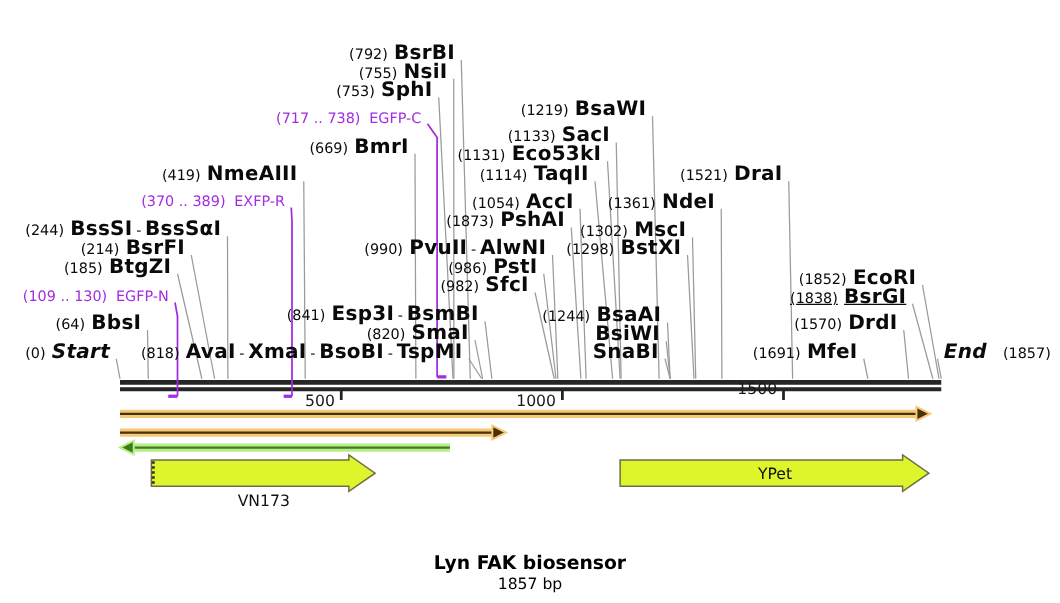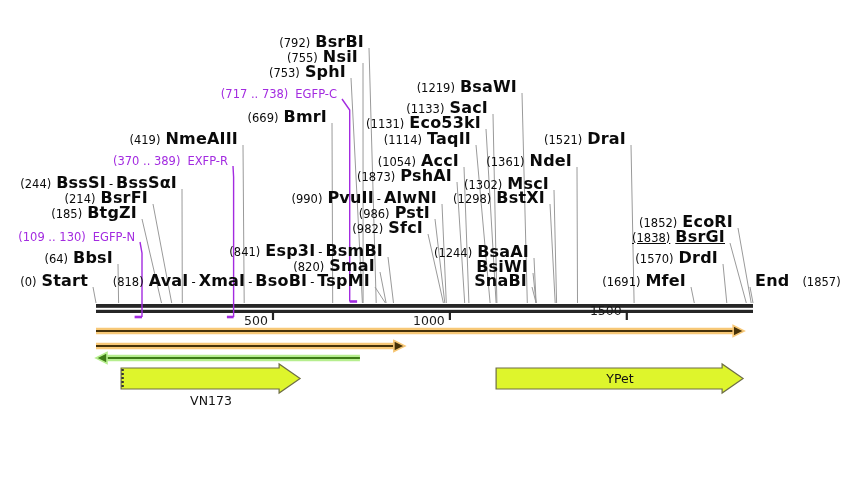--- a/index.html
+++ b/index.html
@@ -3,21 +3,21 @@
 <meta charset="utf-8">
 <style>
   html,body{margin:0;padding:0;background:#ffffff;}
   #canvas{position:relative;width:848px;height:482px;background:#fff;overflow:hidden;
           font-family:"DejaVu Sans","Liberation Sans",sans-serif;}
   #map-svg{position:absolute;left:0;top:0;}
   .site-label{position:absolute;white-space:nowrap;font-size:11.5px;line-height:14px;color:#0a0a0a;}
   .site-label .pos{font-weight:400;padding-right:5px;}
   .site-label .name{font-weight:700;font-size:16px;letter-spacing:.2px;}
   .site-label .sep{font-weight:400;padding:0 3px;}
-  .site-label.terminus .name{text-align:center;}
+  .site-label.terminus .name{font-style:italic;text-align:center;}
   .site-label.pos-after .pos{padding-right:0;padding-left:13px;}
   .feature-label{position:absolute;white-space:nowrap;font-size:11.5px;line-height:14px;}
   .feature-label .rng{padding-right:7px;}
   .ruler-num{position:absolute;white-space:nowrap;font-size:12.5px;line-height:14px;color:#1a1a1a;}
   .gene-label{position:absolute;white-space:nowrap;font-size:12.5px;line-height:14px;color:#111;
               transform:translateX(-50%);}
   #watermark{position:absolute;top:11px;right:7px;display:flex;align-items:center;gap:6px;}
   #watermark .created{font-size:10px;color:#c2c8cd;}
   #watermark .brand{font-size:12.5px;font-weight:600;color:#999fa6;letter-spacing:.2px;}
   #title-block{position:absolute;left:0;top:442px;width:848px;text-align:center;color:#000;}
@@ -144,13 +144,17 @@
       <div class="site-label" style="right: 115px; top: 215px;"><span class="pos">(1852)</span><span class="name">EcoRI</span></div>
       <div class="site-label terminus pos-after" style="left: 755px; top: 274px;"><span class="name">End</span><span class="pos">(1857)</span></div>
       <div class="feature-label" style="color: rgb(163, 43, 224); right: 713px; top: 230px;"><span class="rng">(109 .. 130)</span><span>EGFP-N</span></div>
       <div class="feature-label" style="color: rgb(163, 43, 224); right: 620px; top: 154px;"><span class="rng">(370 .. 389)</span><span>EXFP-R</span></div>
       <div class="feature-label" style="color: rgb(163, 43, 224); right: 511px; top: 87px;"><span class="rng">(717 .. 738)</span><span>EGFP-C</span></div>
       <div class="gene-label" style="left: 211px; top: 394px;">VN173</div>
       <div class="gene-label" style="left: 620px; top: 371.5px;">YPet</div>
     </div>
 
 
+  <div id="title-block">
+    <div id="map-title">Lyn FAK biosensor</div>
+    <div id="map-length">1857 bp</div>
+  </div>
 </div>
 
 </body></html>

